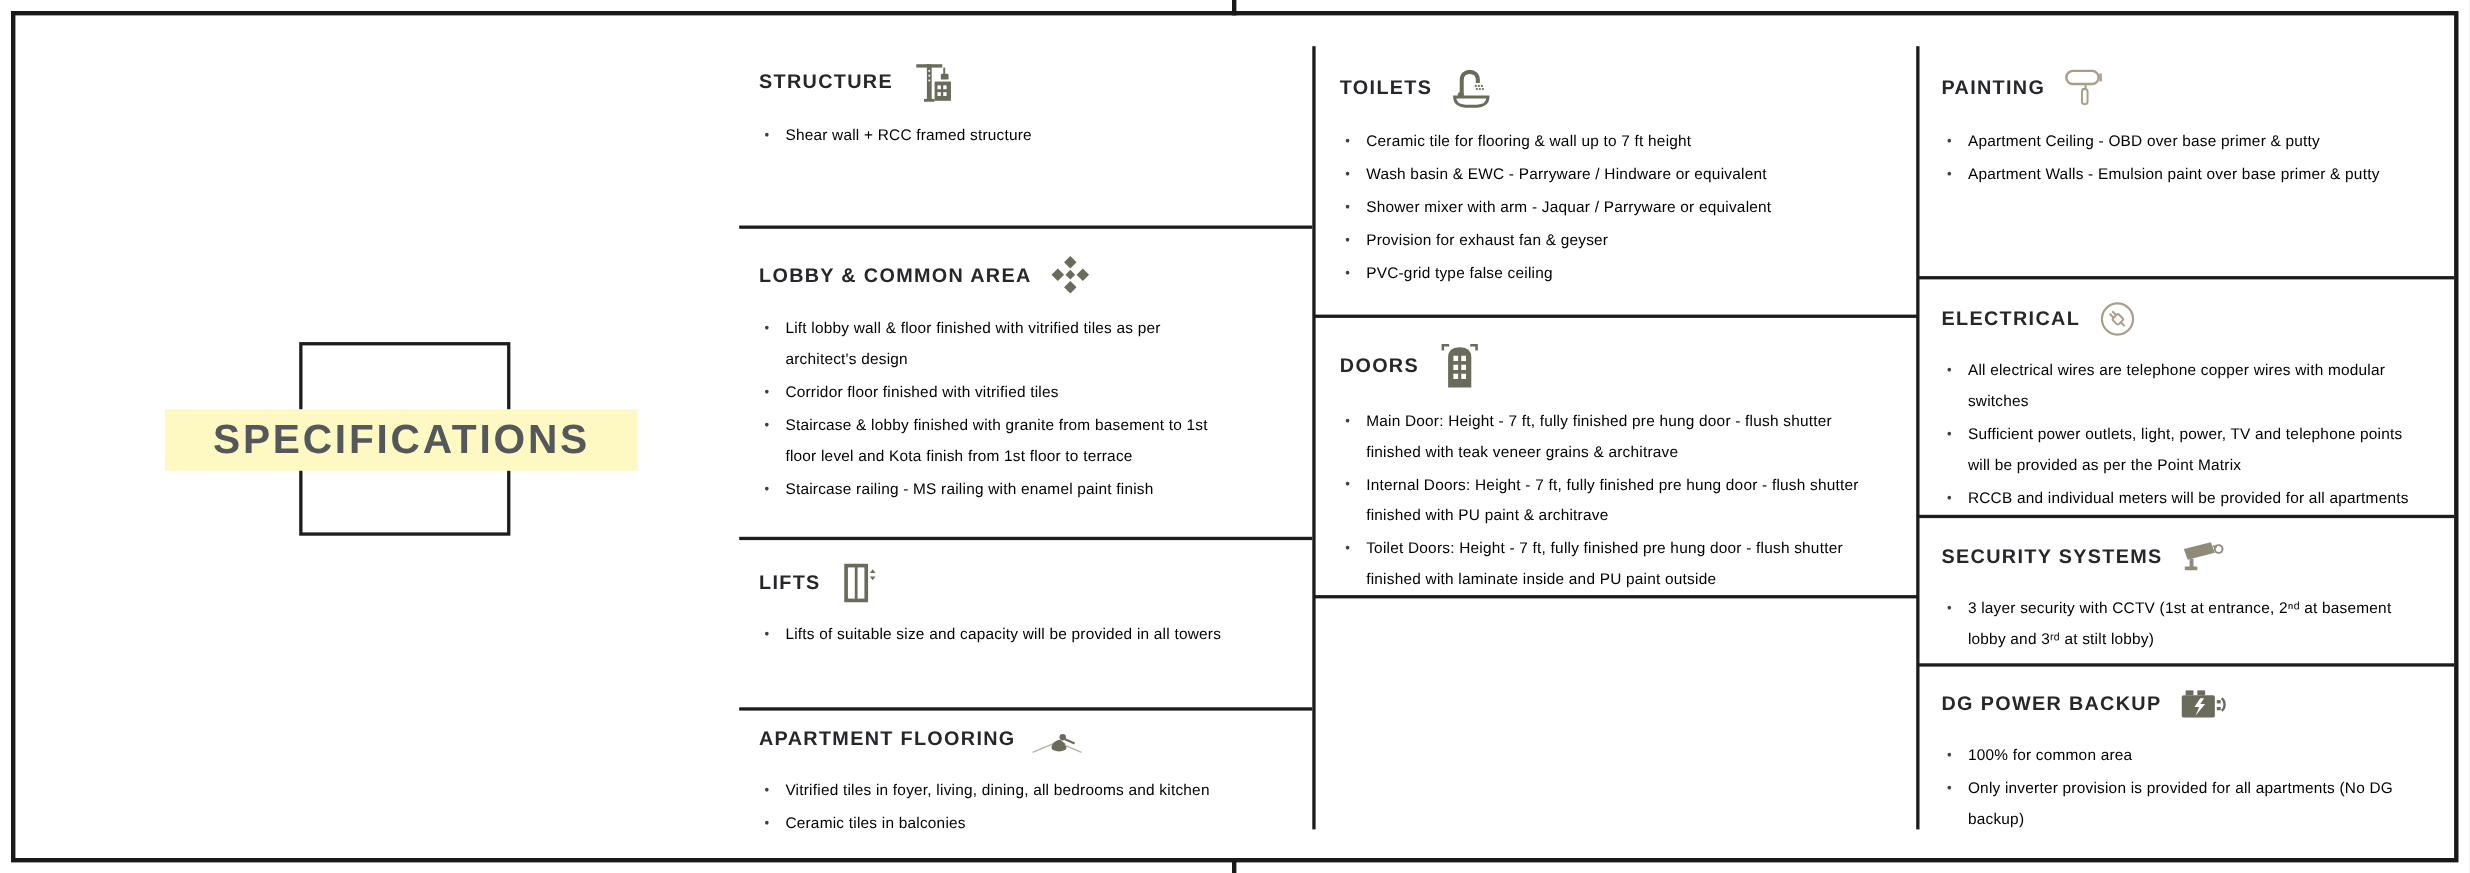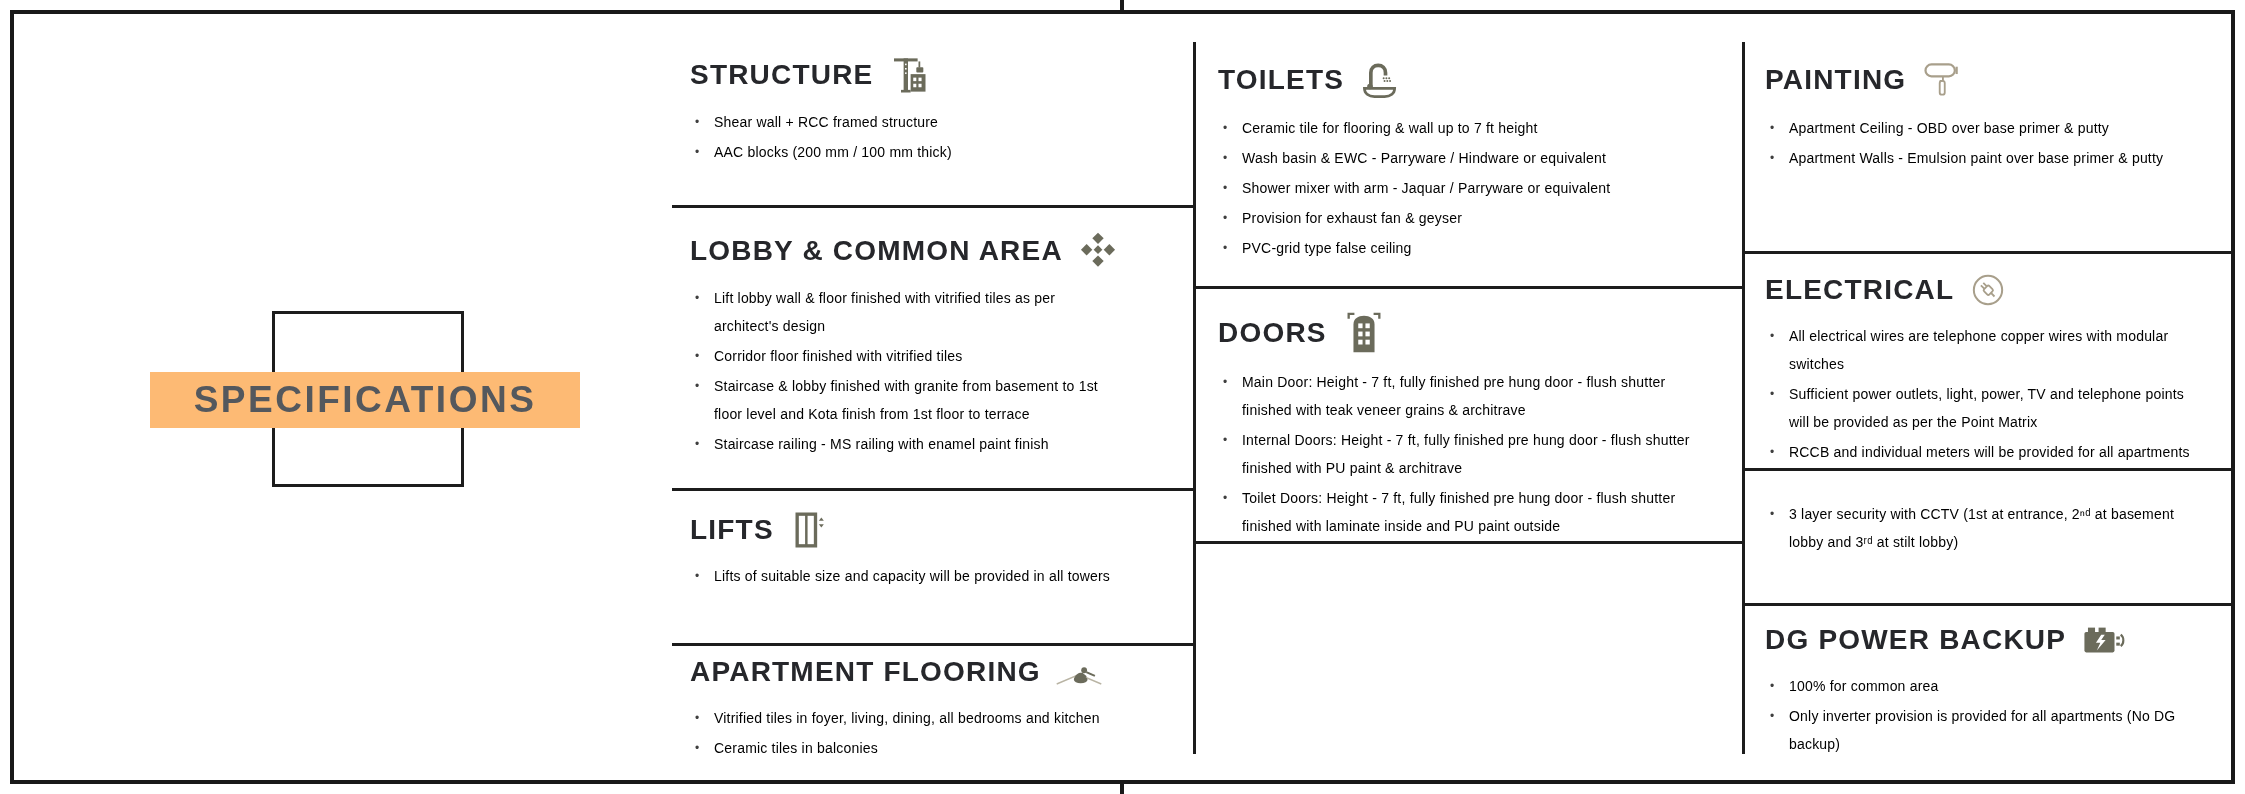--- a/index.html
+++ b/index.html
@@ -6,25 +6,25 @@
   .page{position:relative;width:2245px;height:794px;background:#ffffff;overflow:hidden;
         font-family:"Liberation Sans", sans-serif;}
   .frame{position:absolute;left:10px;top:10px;right:10px;bottom:10px;border:4px solid #191919;}
   .tick{position:absolute;left:1120px;width:4px;background:#191919;}
   .tick.top{top:0;height:14px;}
   .tick.bottom{bottom:0;height:14px;}
   .vsep{position:absolute;width:3px;background:#1c1c1c;}
   .hsep{position:absolute;height:3px;background:#1c1c1c;}
 
   .spec-square{position:absolute;left:272px;top:311px;width:186px;height:170px;border:3px solid #1c1c1c;}
-  .spec-title{position:absolute;left:150px;top:372px;width:430px;text-align:center;background:#fdba74;
+  .spec-title{position:absolute;left:150px;top:372px;width:430px;text-align:center;background:#fef9c3;
               font-size:37px;letter-spacing:2.5px;font-weight:600;color:#54585d;padding:7px 0;}
 
   .sec{position:absolute;}
-  .head{display:flex;align-items:center;gap:14px;margin:0;font-size:28px;letter-spacing:1.2px;
+  .head{display:flex;align-items:center;gap:14px;margin:0;font-size:18px;letter-spacing:1.2px;
         font-weight:700;color:#26272b;line-height:1.3;}
   .head .ht{white-space:pre-line;}
   .head .ic{display:inline-flex;color:#6b6b5b;flex:0 0 auto;}
   .sec.light .head .ic{color:#a89f8b;}
   .sec ul{margin:12px 0 0;padding:0;list-style:none;}
   .sec li{position:relative;padding-left:24px;font-size:14px;line-height:28px;color:#000000;
           white-space:pre-line;margin:0 0 2px;letter-spacing:0.2px;}
   .sec li::before{content:"•";position:absolute;left:5px;top:0;font-size:12px;color:#3f3f3f;}
 </style>
 </head>
@@ -73,21 +73,20 @@
               <rect x="36" y="34" width="3.5" height="4"></rect>
               <rect x="20.6" y="11" width="1.8" height="1.8"></rect>
               <rect x="20.6" y="16" width="1.8" height="1.8"></rect>
               <rect x="20.6" y="21" width="1.8" height="1.8"></rect>
             </g>
           </svg>
       </span>
     </h2>
     <ul>
       <li>Shear wall + RCC framed structure</li>
-      <li>AAC blocks (200 mm / 100 mm thick)</li>
     </ul>
   </section>
 
   <section class="sec" style="left:690px;top:230px;width:500px;">
     <h2 class="head">
       <span class="ht">LOBBY &amp; COMMON AREA</span>
       <span class="ic">
         <svg width="42" height="42" viewBox="0 0 48 48" fill="currentColor">
             <path d="M24 3l6.5 6.5L24 16l-6.5-6.5z"></path>
             <path d="M11 16l6.5 6.5L11 29l-6.5-6.5z"></path>
@@ -245,20 +244,34 @@
     <ul>
       <li>All electrical wires are telephone copper wires with modular
 switches</li>
       <li>Sufficient power outlets, light, power, TV and telephone points
 will be provided as per the Point Matrix</li>
       <li>RCCB and individual meters will be provided for all apartments</li>
     </ul>
   </section>
 
   <section class="sec light" style="left:1765px;top:488px;width:466px;">
+    <h2 class="head">
+      <span class="ht">SECURITY SYSTEMS</span>
+      <span class="ic" style="color:#8f8a7a;">
+        <svg width="44" height="38" viewBox="0 0 50 42">
+            <g fill="currentColor">
+              <path d="M6 12l28-7 4 11-28 7z"></path>
+              <rect x="12" y="22" width="4" height="9"></rect>
+              <rect x="7" y="30" width="13" height="4" rx="1"></rect>
+            </g>
+            <circle cx="42" cy="12" r="4" fill="none" stroke="currentColor" stroke-width="2"></circle>
+            <path d="M36 9l4 1" stroke="currentColor" stroke-width="2"></path>
+          </svg>
+      </span>
+    </h2>
     <ul>
       <li>3 layer security with CCTV (1st at entrance, 2ⁿᵈ at basement
 lobby and 3ʳᵈ at stilt lobby)</li>
     </ul>
   </section>
 
   <section class="sec" style="left:1765px;top:620px;width:466px;">
     <h2 class="head">
       <span class="ht">DG POWER BACKUP</span>
       <span class="ic">

